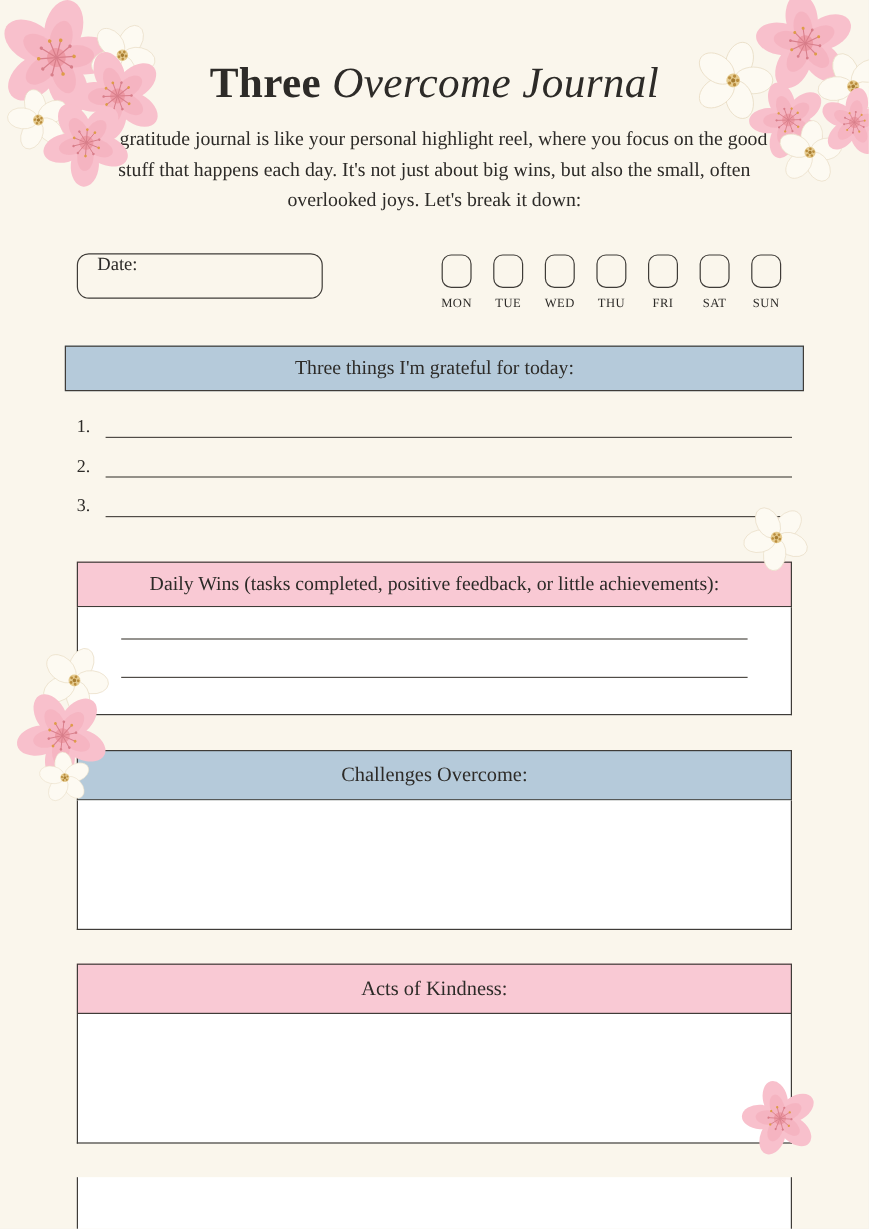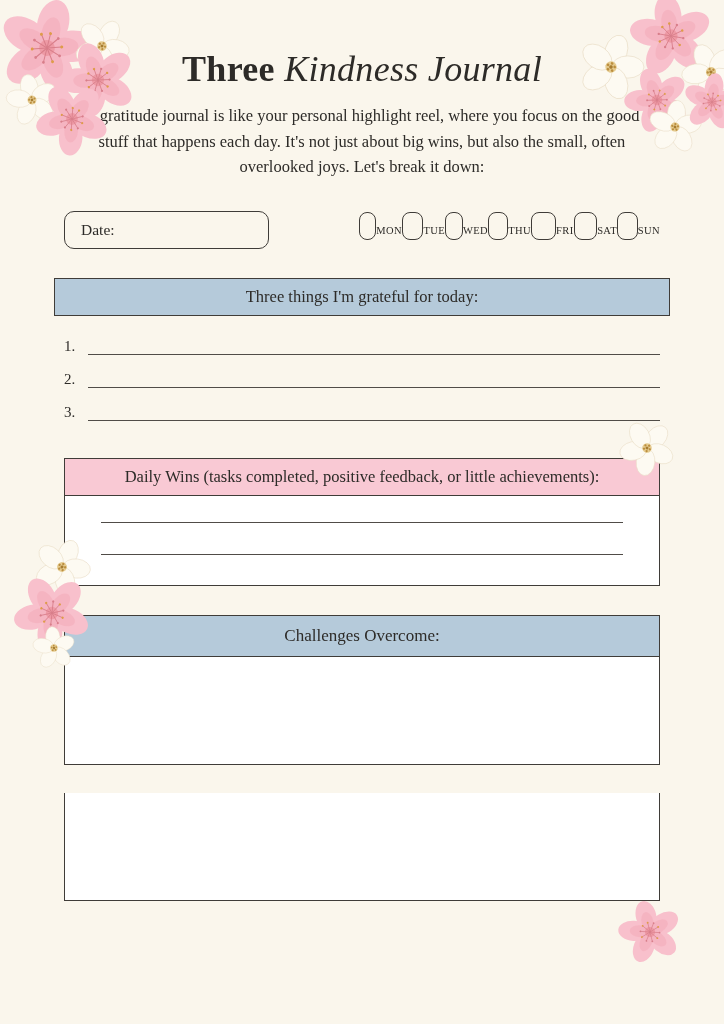--- a/index.html
+++ b/index.html
@@ -45,27 +45,27 @@
   .date-row{
     margin:31px 64px 0;
     display:flex;
     justify-content:space-between;
     align-items:flex-start;
   }
   .date-box{
     width:205px;height:38px;
     border:1.5px solid var(--border,#3f3c38);
     border-radius:10px;
-    display:flex;align-items:center;
+    display:flex;align-items:flex-start;
     padding-left:16px;
     font-size:15.5px;
     background:transparent;
   }
   .weekdays{display:flex;margin-top:1px;}
-  .weekday{width:43px;display:flex;flex-direction:row;align-items:center;}
+  .weekday{width:43px;display:flex;flex-direction:column;align-items:center;}
   .weekday .box{
     width:25px;height:28px;
     border:1.6px solid var(--border,#3f3c38);
     border-radius:8px;
     background:transparent;
   }
   .weekday .lbl{margin-top:8px;font-size:10.5px;letter-spacing:.4px;}
 
   
   .bar{
@@ -232,21 +232,21 @@
 
   <svg class="flower" style="left:616px;top:417px;width:62px;height:62px" viewBox="-55 -55 110 110">
       <use href="#white-flower" transform="rotate(42)"></use>
     </svg>
 
   <svg class="flower" style="left:617px;top:899px;width:66px;height:66px" viewBox="-55 -55 110 110">
       <use href="#pink-flower" transform="rotate(-14)"></use>
     </svg>
 
   <div class="content">
-    <h1 class="title"><span>Three </span><span class="t-italic">Kindness Journal</span></h1>
+    <h1 class="title"><span>Three </span><span class="t-italic">Overcome Journal</span></h1>
 
     <p class="intro">A gratitude journal is like your personal highlight reel, where you focus on the good stuff that happens each day. It's not just about big wins, but also the small, often overlooked joys. Let's break it down:</p>
 
     <div class="date-row">
       <div class="date-box">
         <span>Date:</span>
       </div>
       <div class="weekdays">
         <div class="weekday">
           <div class="box"></div>
@@ -300,20 +300,24 @@
       <div class="bar pink">Daily Wins (tasks completed, positive feedback, or little achievements):</div>
       <div class="dw-body">
         <div class="dw-line"></div>
         <div class="dw-line"></div>
       </div>
     </section>
 
     <div class="quad-grid">
       <section class="quad">
         <div class="bar blue">Challenges Overcome:</div>
+        <div class="q-body"></div>
+      </section>
+      <section class="quad">
+        <div class="bar pink">Acts of Kindness:</div>
         <div class="q-body"></div>
       </section>
       <section class="quad">
         <div class="q-body"></div>
       </section>
     </div>
   </div>
 </div>
 
 </body></html>

